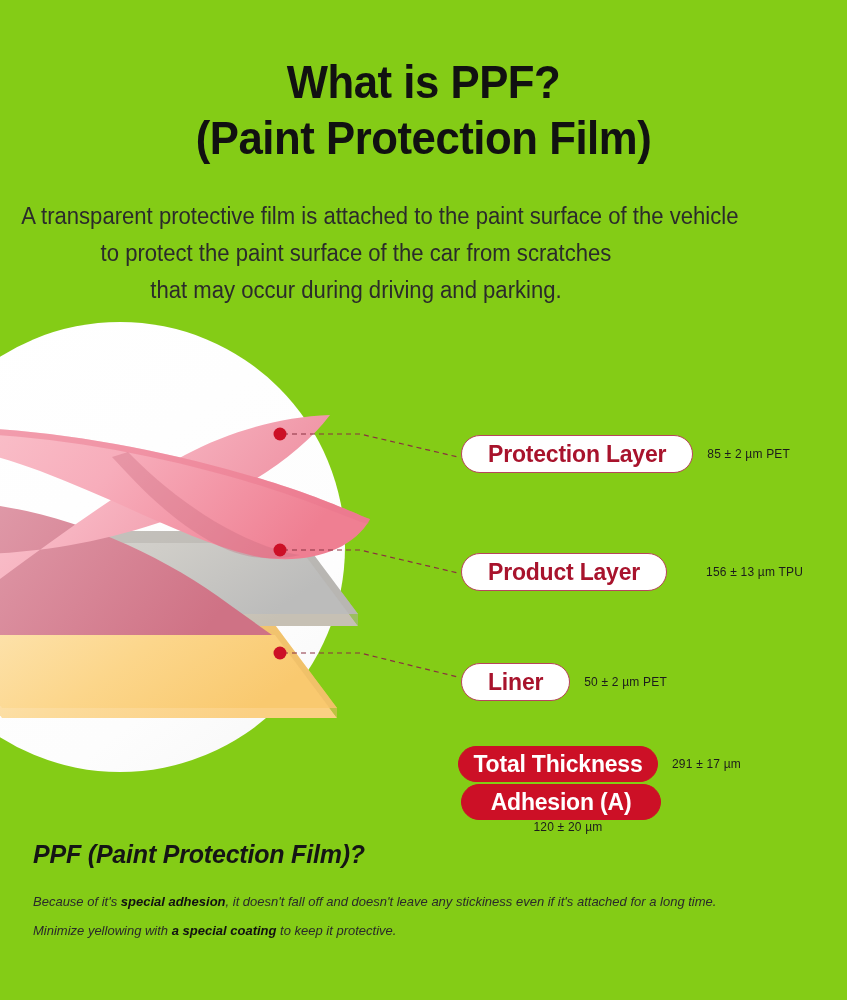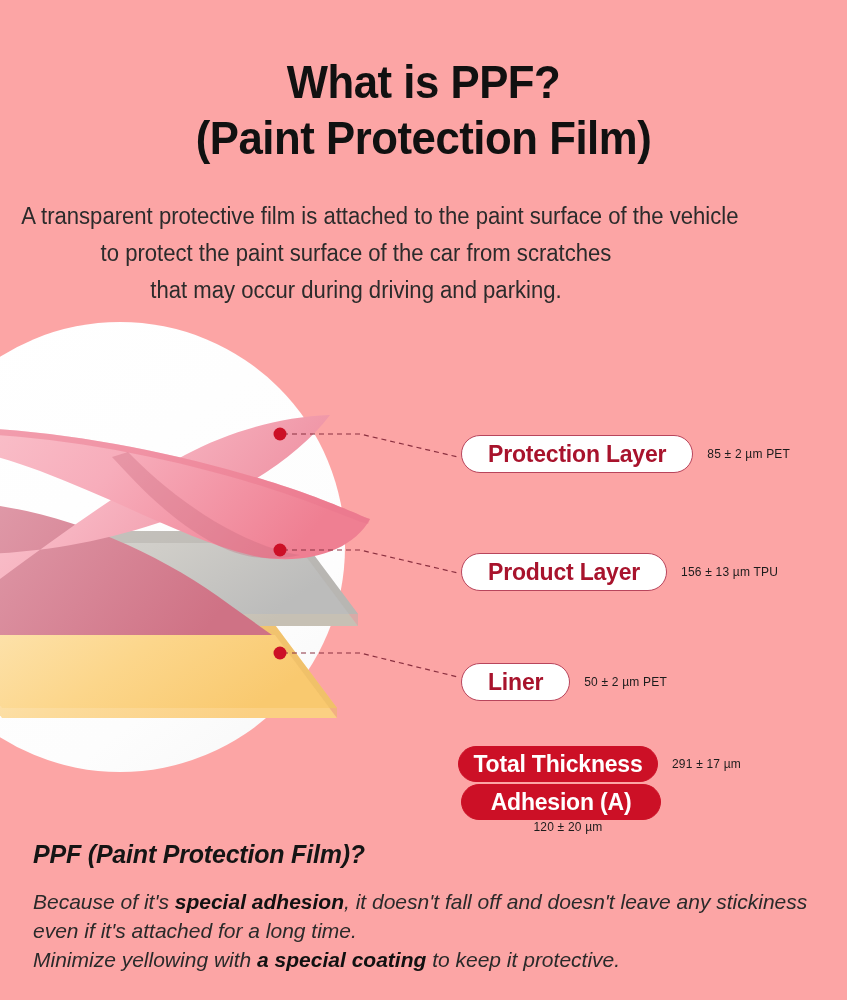--- a/index.html
+++ b/index.html
@@ -13,21 +13,21 @@
     font-family: "Liberation Sans", sans-serif;
     color: #1a1a1a;
     overflow: hidden;
     position: relative;
   }
 
   #page {
     position: relative;
     width: 847px;
     height: 1000px;
-    background: #fca5a5;
+    background: #84cc16;
   }
 
   
   .header {
     position: absolute;
     left: 0;
     top: 54px;
     width: 847px;
     text-align: center;
   }
@@ -107,21 +107,21 @@
   .spec {
     margin-left: 14px;
     font-family: Liberation Sans, sans-serif;
     font-weight: 400;
     font-size: 12px;
     color: #1c1c1c;
     letter-spacing: 0.2px;
   }
 
   #callout-protection { left: 461px; top: 435px; }
-  #callout-product    { left: 461px; top: 553px; }
+  #callout-product    { left: 461px; top: 553px; gap: 25px; }
   #callout-liner      { left: 461px; top: 663px; }
   #callout-total      { left: 458px; top: 746px; }
   #callout-adhesion   { left: 461px; top: 784px; flex-direction: column; }
 
   
   #callout-total .pill.solid,
   #callout-adhesion .pill.solid {
     width: 200px;
     padding: 0;
   }
@@ -139,21 +139,21 @@
     font-style: italic;
     font-size: 25px;
     color: #151515;
     letter-spacing: -0.2px;
     margin-bottom: 18px;
   }
   .footer-line {
     font-family: "Liberation Sans Narrow", "Liberation Sans", sans-serif;
     font-style: italic;
     font-weight: 400;
-    font-size: 21px;
+    font-size: 13px;
     line-height: 29px;
     color: #2a2a2a;
   }
   .footer-line b {
     font-weight: 700;
     font-style: italic;
     color: #111111;
   }
 </style>
 </head>

